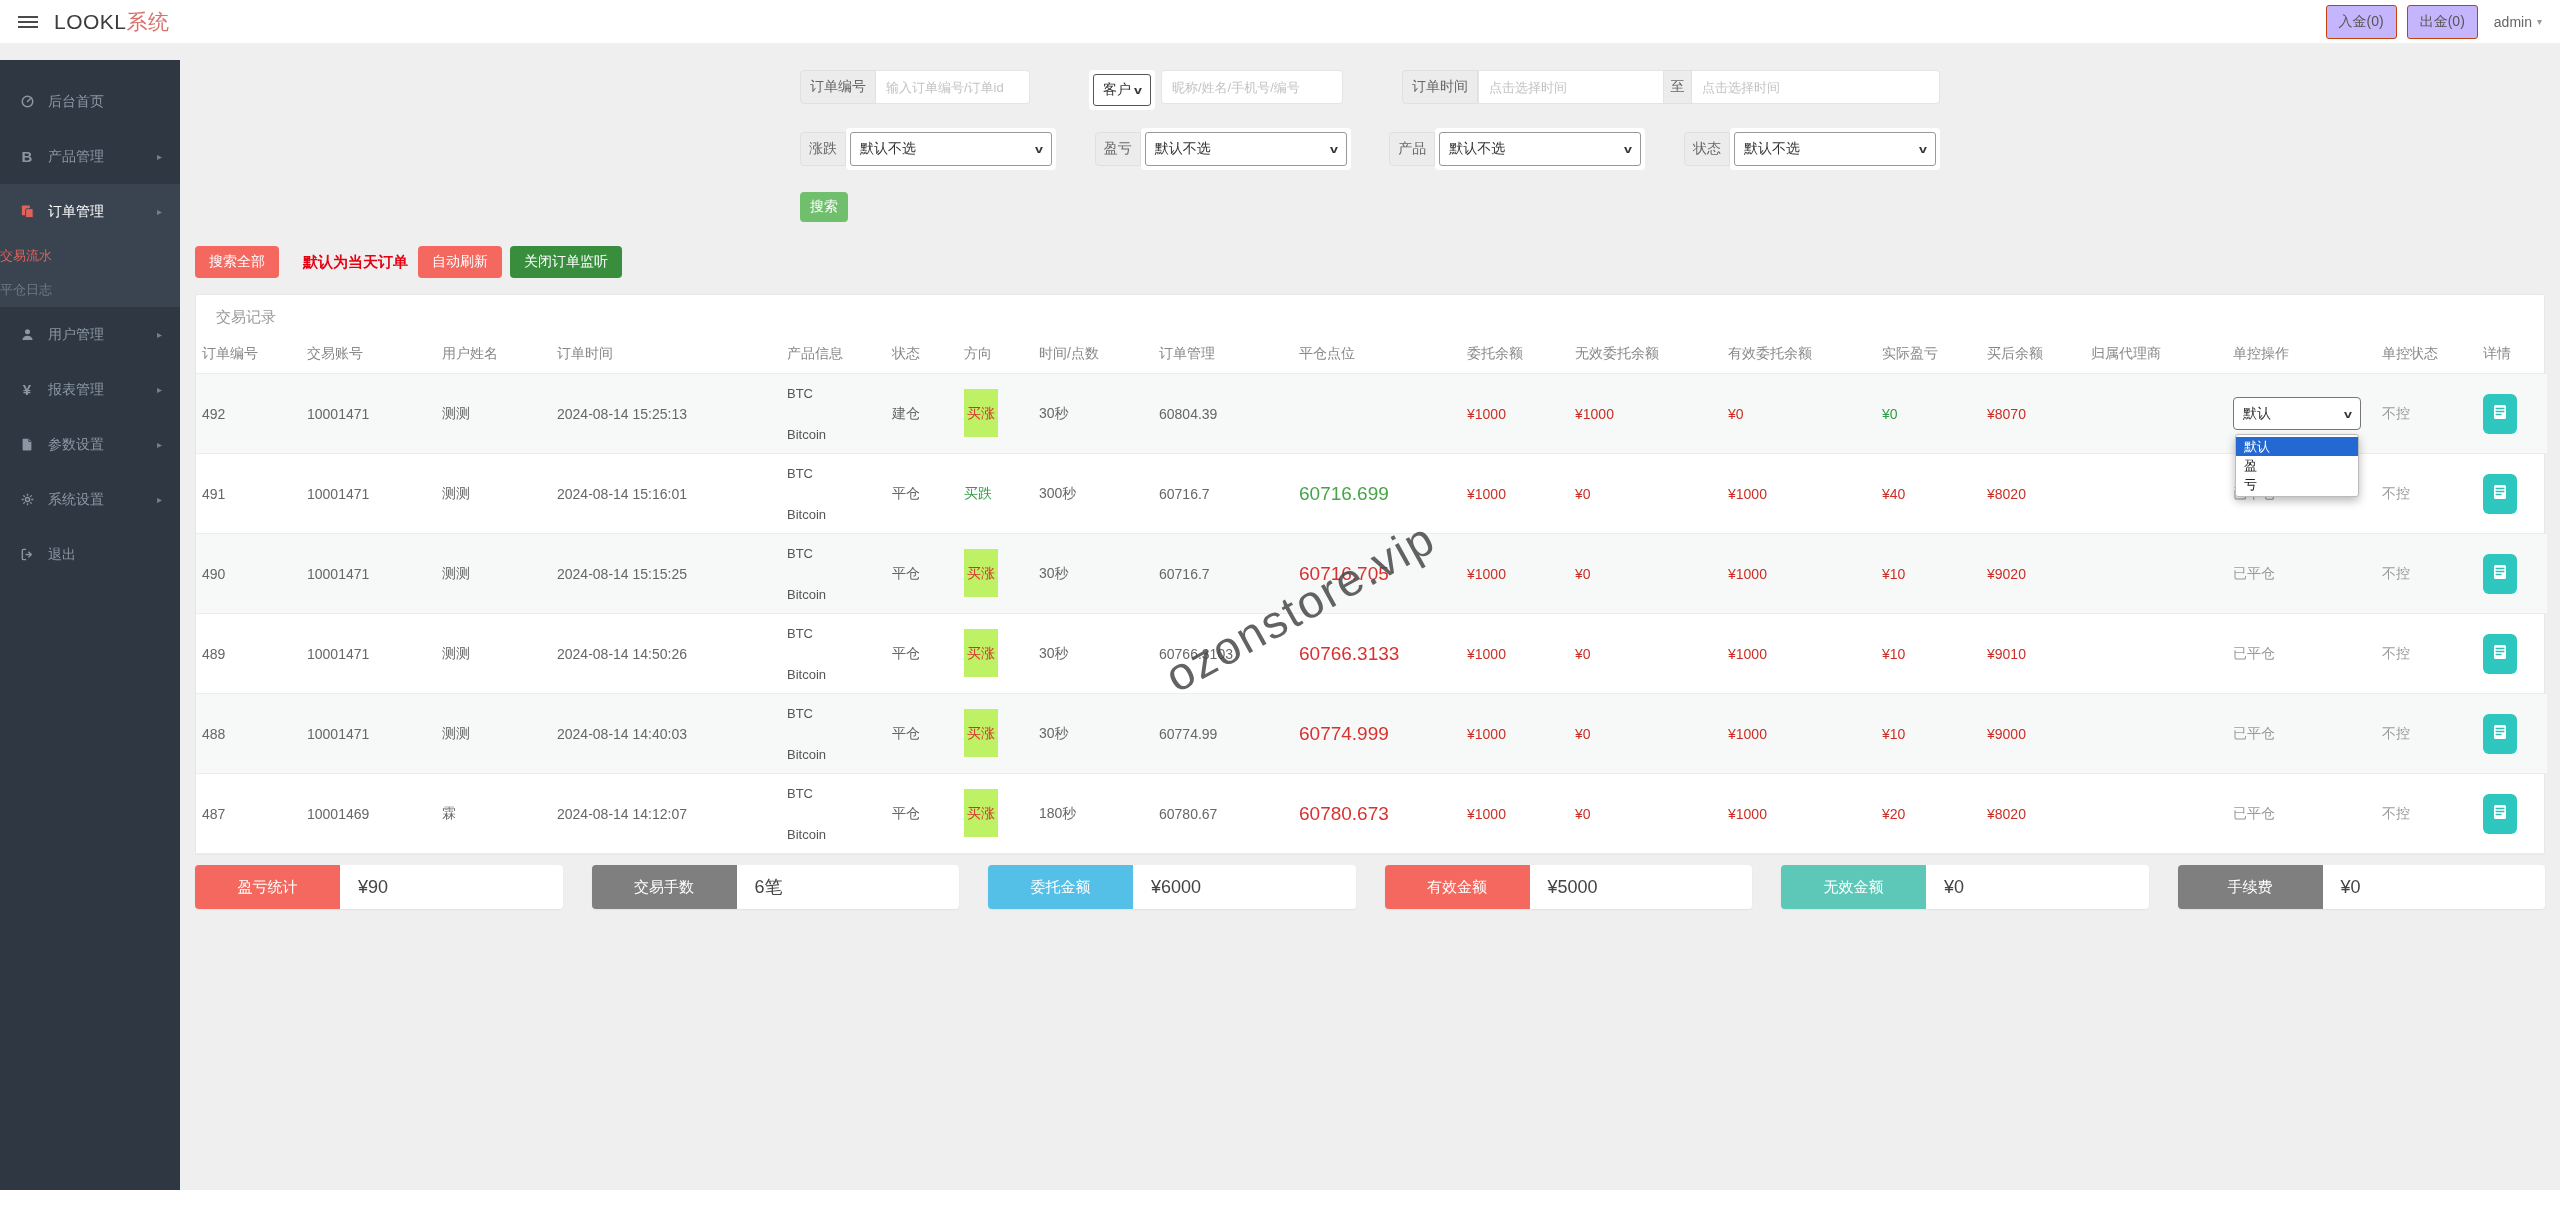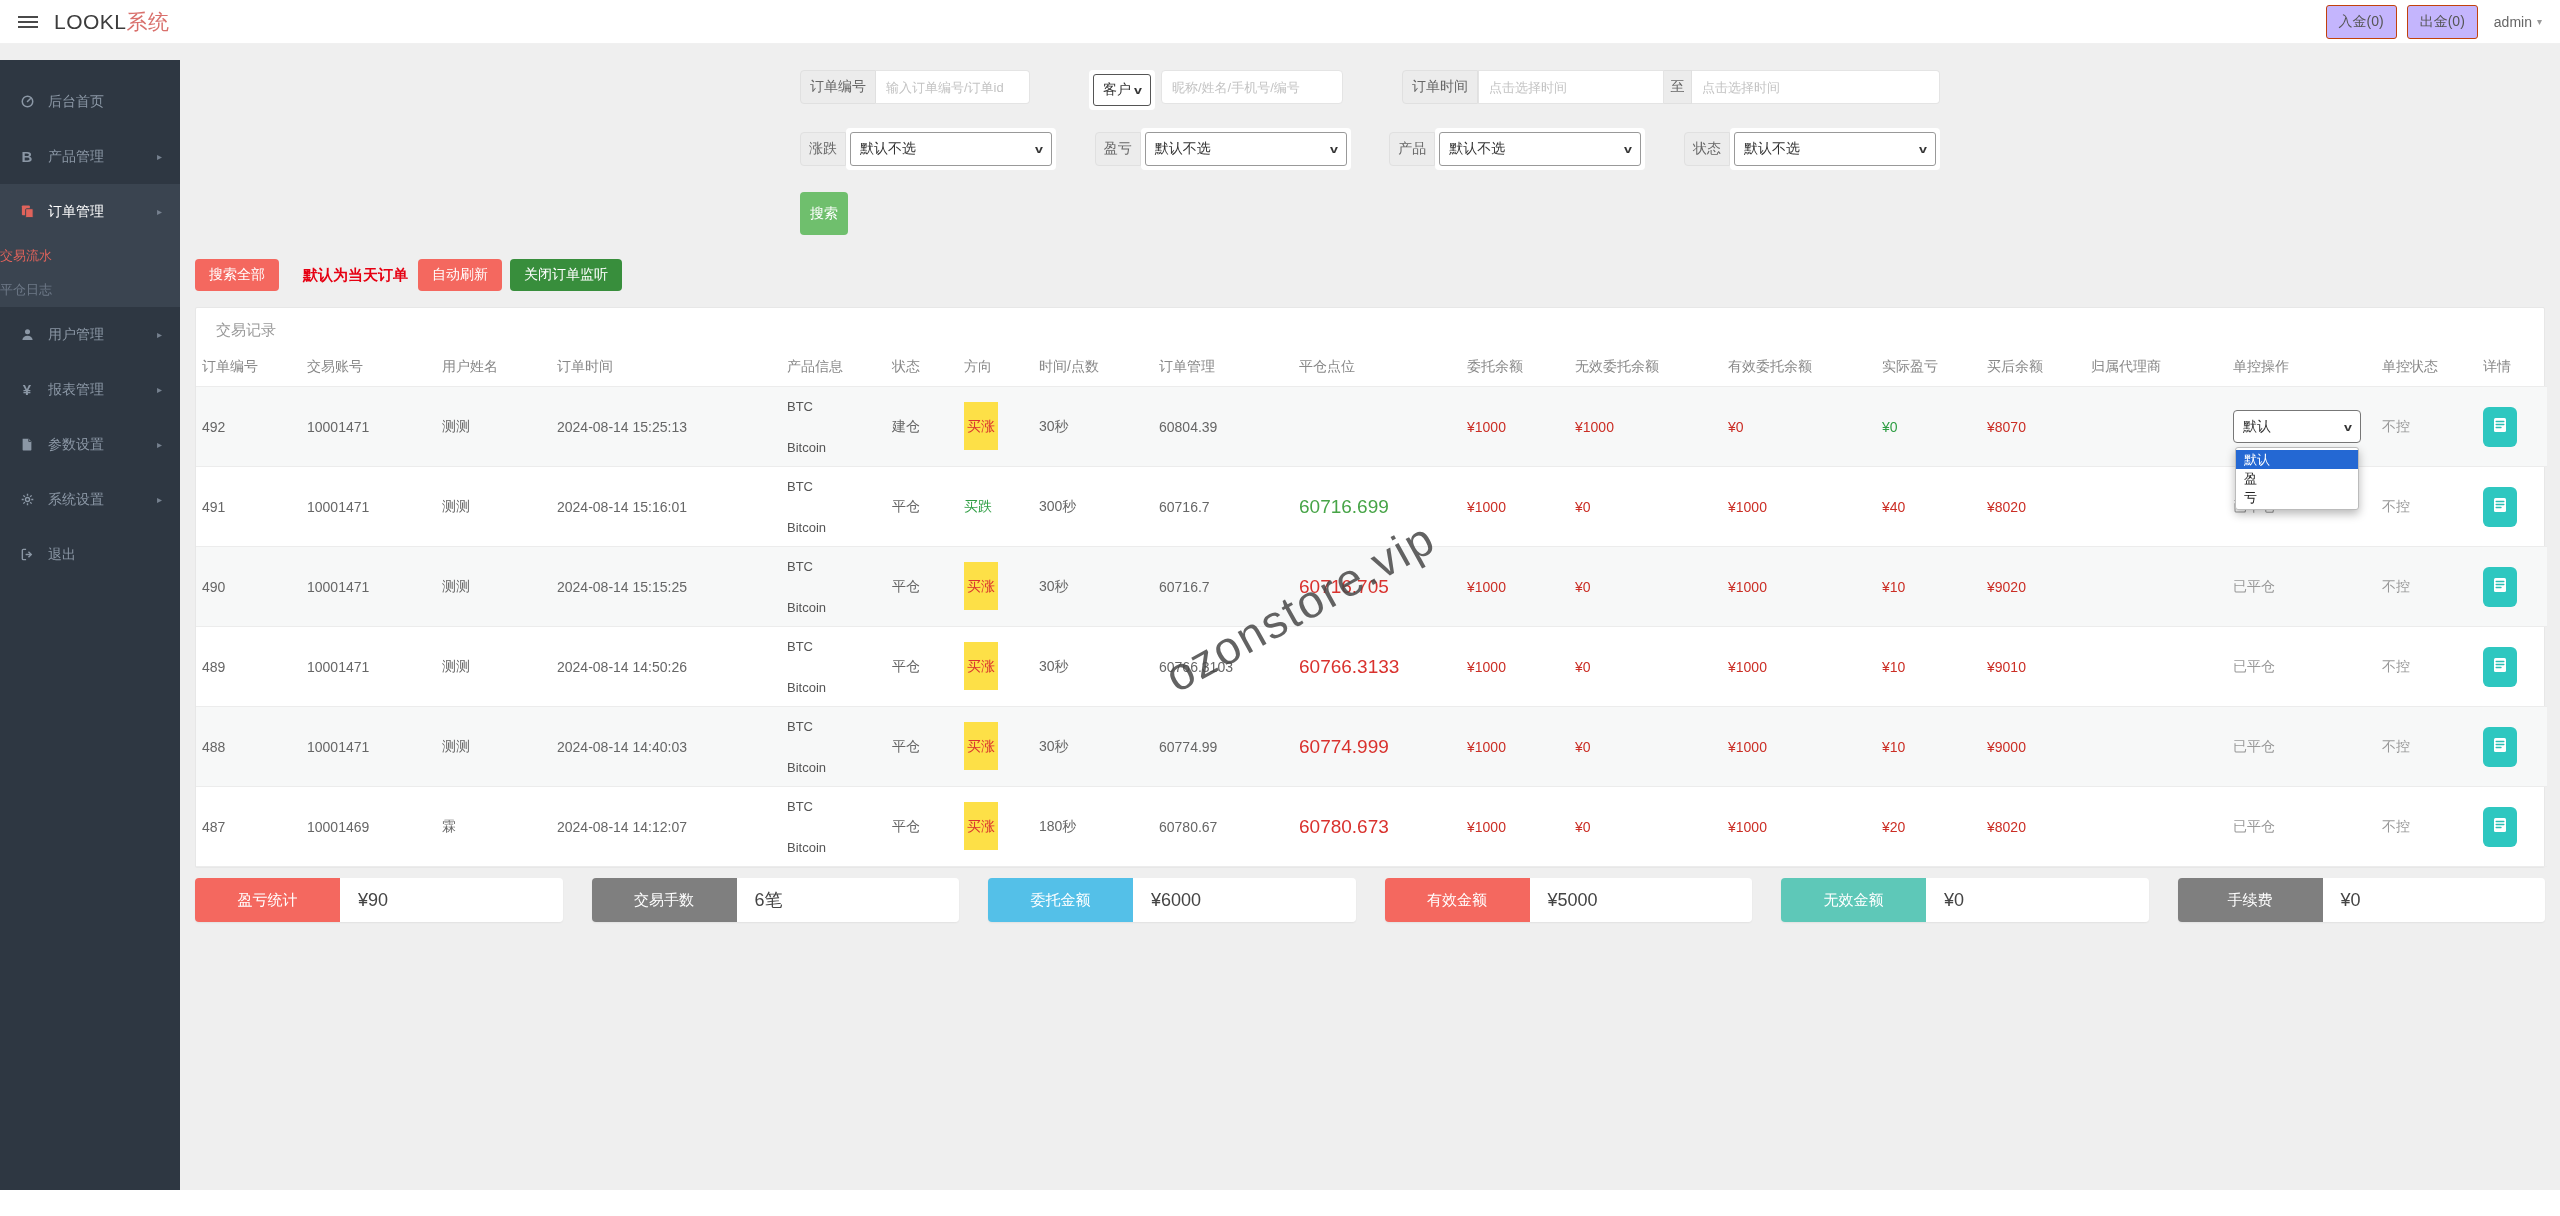--- a/index.html
+++ b/index.html
@@ -48,42 +48,42 @@
   .sel-wrap{background:#fff;padding:4px;border-radius:4px;display:inline-flex;box-sizing:border-box;}
   .fake-select{background:#fff;border:1px solid #999;border-radius:3px;height:34px;display:flex;
                align-items:center;justify-content:space-between;padding:0 9px;font-size:14px;color:#333;
                cursor:pointer;box-sizing:border-box;}
   .fake-select .chev{font-size:11px;color:#333;font-weight:700;transform:scaleX(1.3);}
   .cust-select{width:58px;height:32px;border-color:#555;}
   .f2-label{margin-top:4px;}
   .search-row{margin-top:22px;}
   .btn{border:none;cursor:pointer;color:#fff;font-size:14px;border-radius:4px;
        font-family:inherit;display:inline-flex;align-items:center;justify-content:center;}
-  .btn-search{width:48px;height:43px;background:#6fbf6d;}
+  .btn-search{width:48px;height:30px;background:#6fbf6d;}
   .actions-row{margin:24px 0 0 15px;display:flex;align-items:center;}
   .btn-salmon{background:#f4685f;height:32px;padding:0 14px;}
   .note-red{color:#e60012;font-weight:700;font-size:15px;margin:0 10px 0 24px;}
   .btn-auto{margin-right:8px;}
   .btn-dgreen{background:#388e3c;height:32px;padding:0 14px;}
   
   .panel{margin:16px 15px 0;background:#fff;border:1px solid #e7e7e7;border-radius:2px;}
   .panel-title{padding:13px 20px 12px;color:#999;font-size:15px;}
   table.grid{width:100%;border-collapse:collapse;table-layout:fixed;}
   table.grid th{font-weight:400;color:#888;font-size:14px;text-align:left;padding:6px 4px 10px 6px;
                 border-bottom:1px solid #ececec;white-space:nowrap;overflow:hidden;}
   table.grid td{font-size:14px;color:#666;padding:4px 4px 4px 6px;border-bottom:1px solid #ececec;
                 overflow:visible;white-space:nowrap;}
   table.grid tbody tr{height:80px;}
   tr.stripe{background:#f7f8f8;}
   .prod-l1{margin-bottom:26px;font-size:13px;color:#555;}
   .prod-l2{font-size:13px;color:#555;}
   .red{color:#cb2e25;}
   .green{color:#2f9e44;}
   .muted{color:#999;}
-  .dir-up{color:#d9322e;background:#fde047;padding:16px 3px;}
+  .dir-up{color:#d9322e;background:#bef264;padding:16px 3px;}
   .dir-down{color:#2f9e44;}
   .close-val{font-size:19px;}
   .close-up{color:#d9322e;}
   .close-down{color:#47a447;}
   .cellrel{position:relative;width:128px;}
   .cell-select{width:128px;height:33px;border-color:#777;border-radius:4px;}
   .popup{position:absolute;top:37px;left:2px;width:122px;background:#fff;border:1px solid #bbb;
          border-radius:3px;box-shadow:0 4px 10px rgba(0,0,0,.28);z-index:50;padding:2px 0;}
   .popup .opt{height:19px;line-height:19px;padding-left:8px;font-size:13px;color:#222;cursor:pointer;}
   .popup .opt.sel{background:#2468d3;color:#fff;}

